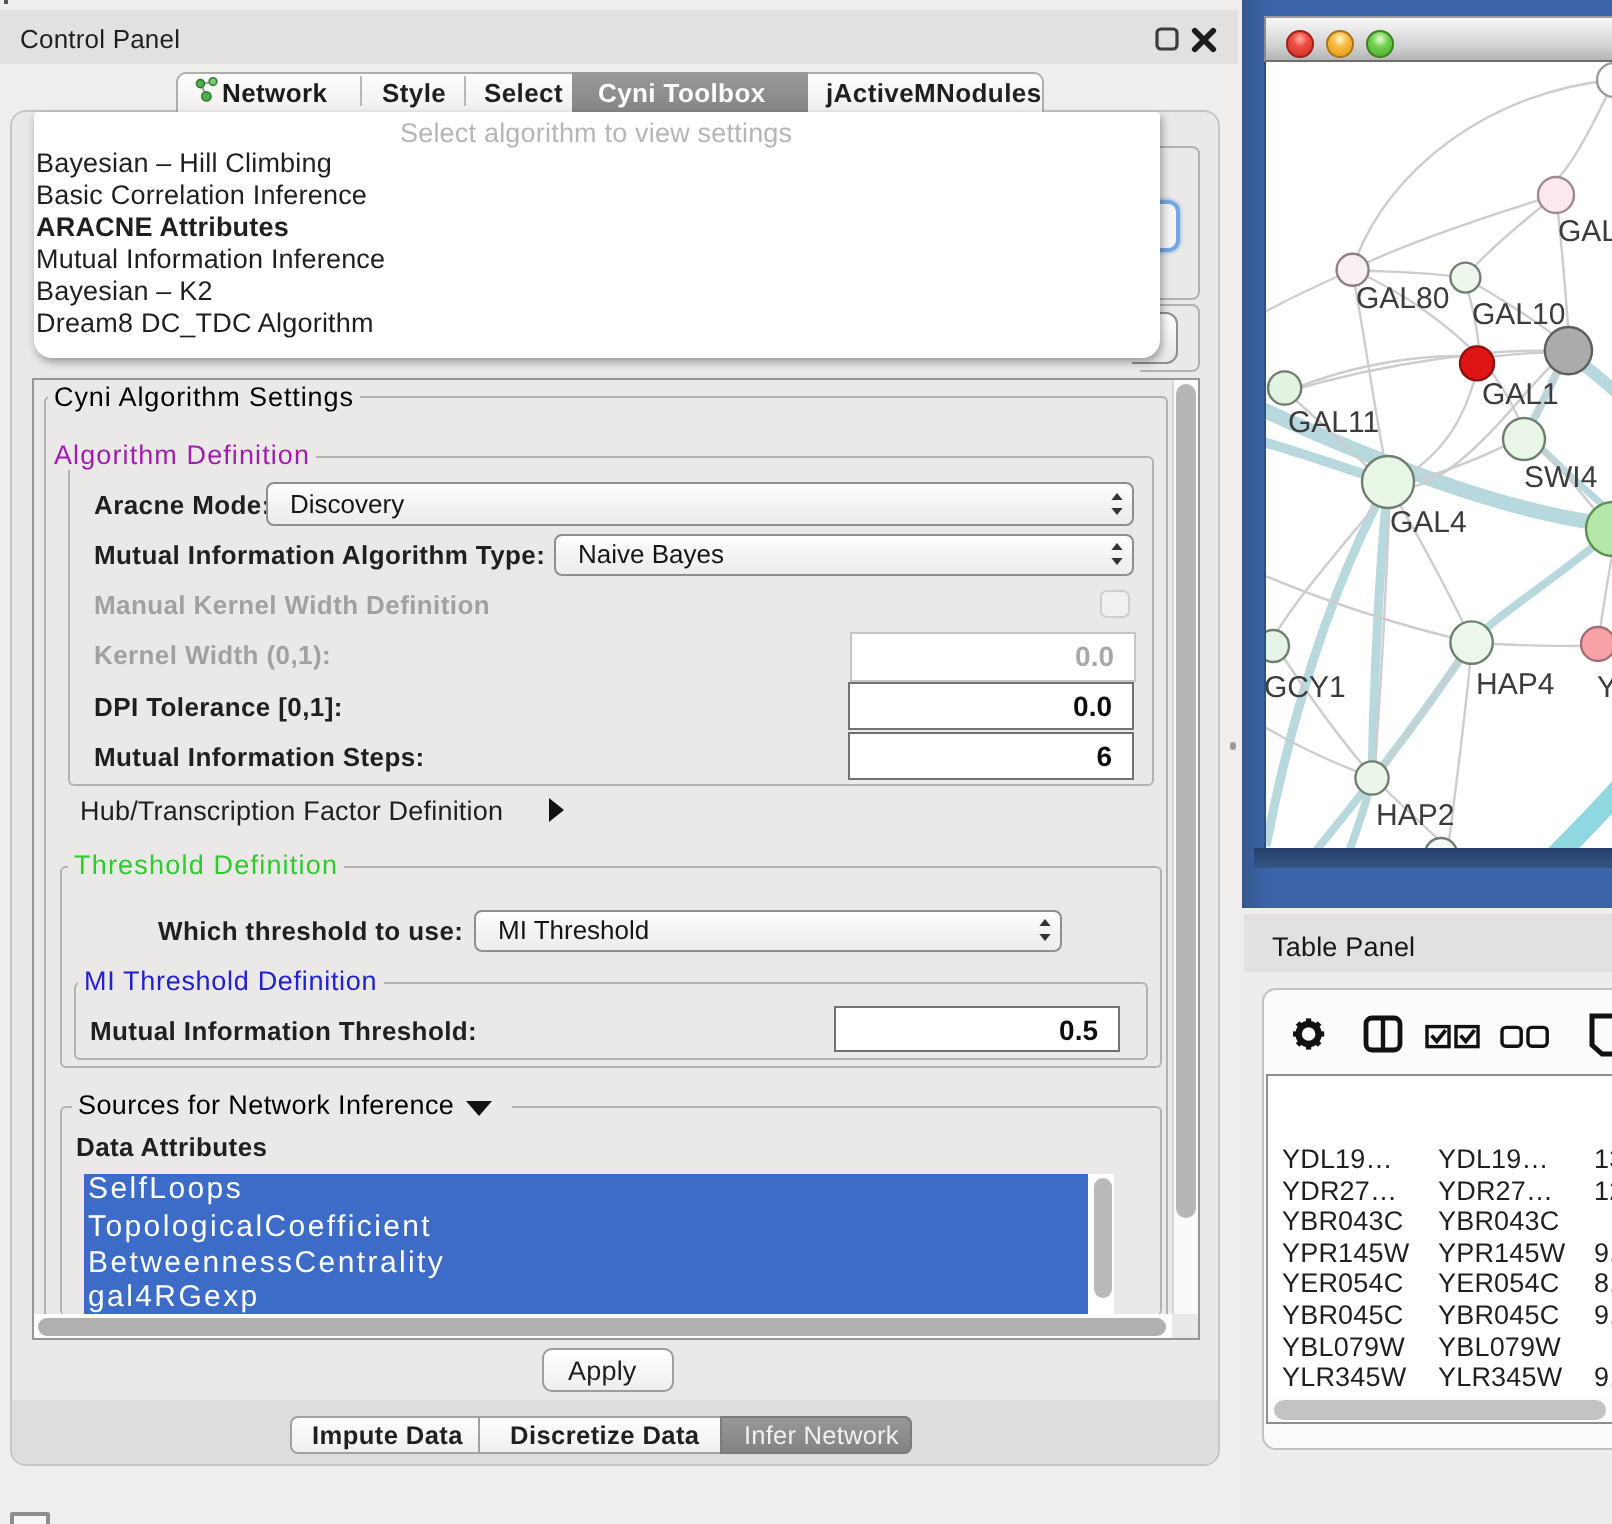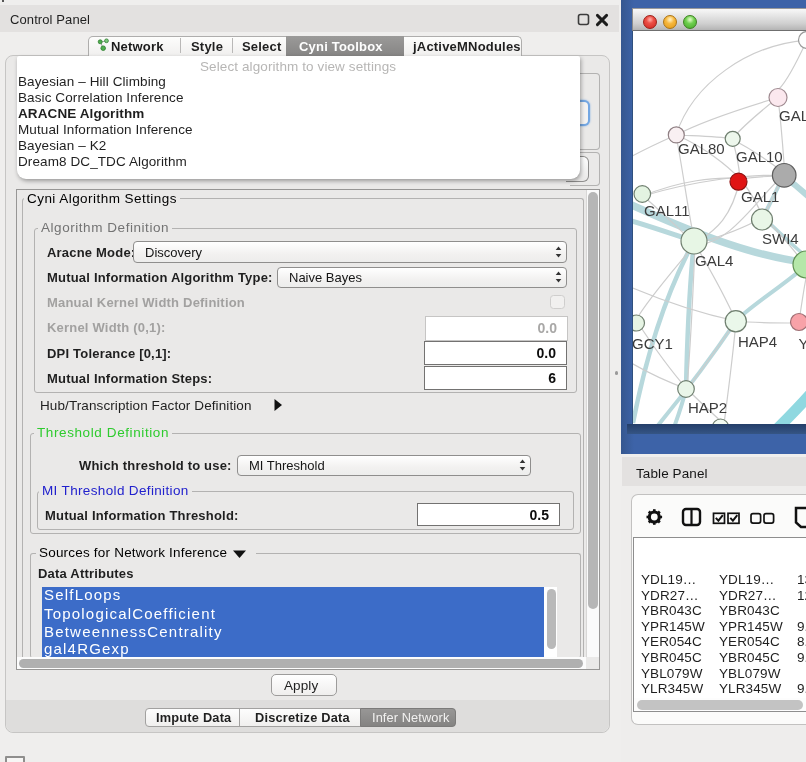--- a/index.html
+++ b/index.html
@@ -199,21 +199,21 @@
 <div class="abs" style="left:573px;top:100px;width:15px;height:22px;border:2px solid #74a7e2;border-radius:0 6px 6px 0;border-left:none;background:#f4f3f2;box-shadow:0 0 2px #74a7e2;"></div>
 <div class="abs" style="left:570px;top:152px;width:29px;height:32px;border:1px solid #b3b2b1;border-left:none;border-radius:0 4px 4px 0;"></div>
 <div class="abs" style="left:566px;top:156px;width:21.5px;height:24px;border:1px solid #8f8e8d;border-left:none;border-radius:0 6px 6px 0;background:linear-gradient(#fdfdfd,#e9e8e7);"></div>
 
 <div class="abs" style="left:16px;top:189px;width:584px;height:481px;border:1px solid #979695;background:#eae9e8;box-sizing:border-box;"></div>
 
 <div id="scrollcontent">
  <div class="group" style="left:22px;top:198px;width:562px;height:460px;border-bottom:none;border-radius:3px 3px 0 0;"></div>
  <div class="glabel" style="left:24px;top:192px;letter-spacing:0.45px;">Cyni Algorithm Settings</div>
  <div class="group" style="left:34px;top:228px;width:543px;height:165px;"></div>
- <div class="glabel" style="left:38px;top:221px;color:#737373;letter-spacing:0.55px;">Algorithm Definition</div>
+ <div class="glabel" style="left:24px;top:221px;color:#a21caf;letter-spacing:0.55px;">Algorithm Definition</div>
  <div class="lbl b" style="left:47px;top:245.5px;">Aracne Mode:</div>
  <div class="combo" style="left:133px;top:241px;width:434px;height:21.5px;">
         <span class="ct">Discovery</span>
         <svg class="spin" viewBox="0 0 7 12">
           <path d="M3.5 0.5 L6.3 4 H0.7 Z" fill="#333"></path>
           <path d="M3.5 11.5 L6.3 8 H0.7 Z" fill="#333"></path>
         </svg>
       </div>
  <div class="lbl b" style="left:47px;top:270.5px;">Mutual Information Algorithm Type:</div>
  <div class="combo" style="left:277px;top:266.5px;width:290px;height:21.5px;">
@@ -286,20 +286,20 @@
 <div class="abs" style="left:359.5px;top:708px;width:96.5px;height:19px;background:linear-gradient(#989796,#848382);border-radius:0 4px 4px 0;border:1px solid #7c7b7a;box-sizing:border-box;"></div>
 <div class="abs" style="left:239px;top:708px;width:1px;height:19px;background:#a2a1a0;"></div>
 <div class="lbl b" style="left:156px;top:712px;font-size:12.8px;">Impute Data</div>
 <div class="lbl b" style="left:255px;top:712px;font-size:12.8px;">Discretize Data</div>
 <div class="lbl" style="left:372px;top:712px;font-size:12.8px;color:#f2f1f0;">Infer Network</div>
 
 <div class="abs" id="popup" style="left:17px;top:56px;width:563px;height:123px;background:#fff;border-radius:2px 2px 9px 9px;box-shadow:1px 2px 4px rgba(0,0,0,0.35);">
  <div class="lbl" style="left:183px;top:4px;font-size:13.5px;color:#b7b6b5;">Select algorithm to view settings</div>
  <div class="lbl" style="left:1px;top:19px;">Bayesian – Hill Climbing</div>
  <div class="lbl" style="left:1px;top:35px;">Basic Correlation Inference</div>
- <div class="lbl b" style="left:1px;top:51px;font-size:13.5px;letter-spacing:0.1px;">ARACNE Algorithm</div>
+ <div class="lbl b" style="left:1px;top:51px;font-size:13.5px;letter-spacing:0.1px;">ARACNE Attributes</div>
  <div class="lbl" style="left:1px;top:67px;">Mutual Information Inference</div>
  <div class="lbl" style="left:1px;top:83px;">Bayesian – K2</div>
  <div class="lbl" style="left:1px;top:99px;">Dream8 DC_TDC Algorithm</div>
 </div>
 <div class="abs" style="left:615px;top:371px;width:3px;height:4px;background:#9a9a9a;border-radius:1.5px;"></div>
 <div class="abs" style="left:5px;top:756px;width:20px;height:10px;background:#f7f6f5;border:2px solid #8f8e8d;border-radius:1px;box-sizing:border-box;"></div>
 </div>
 
 </body></html>

